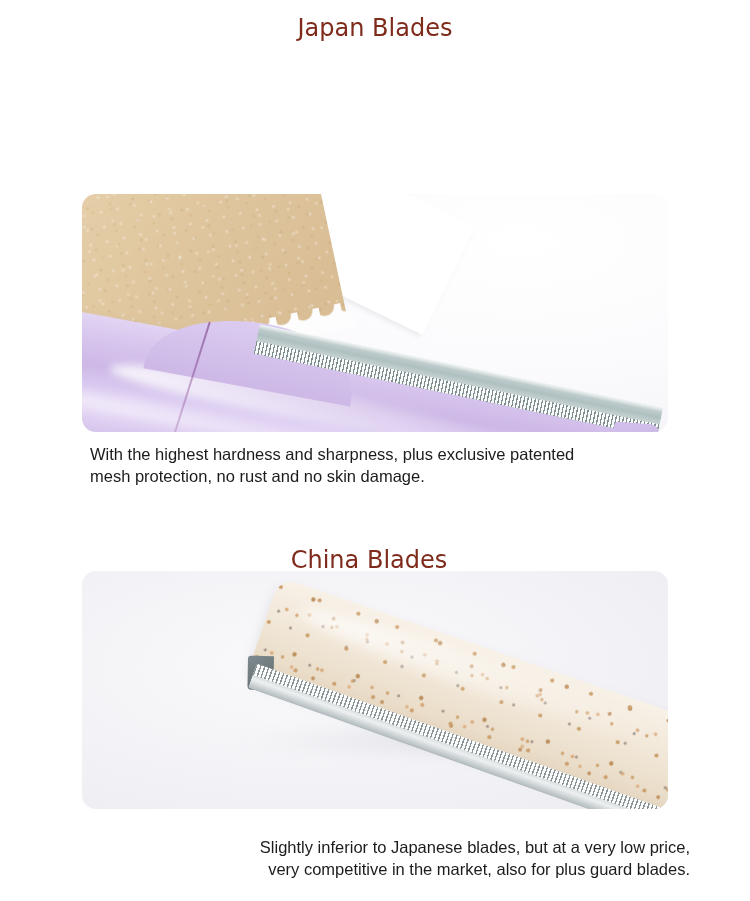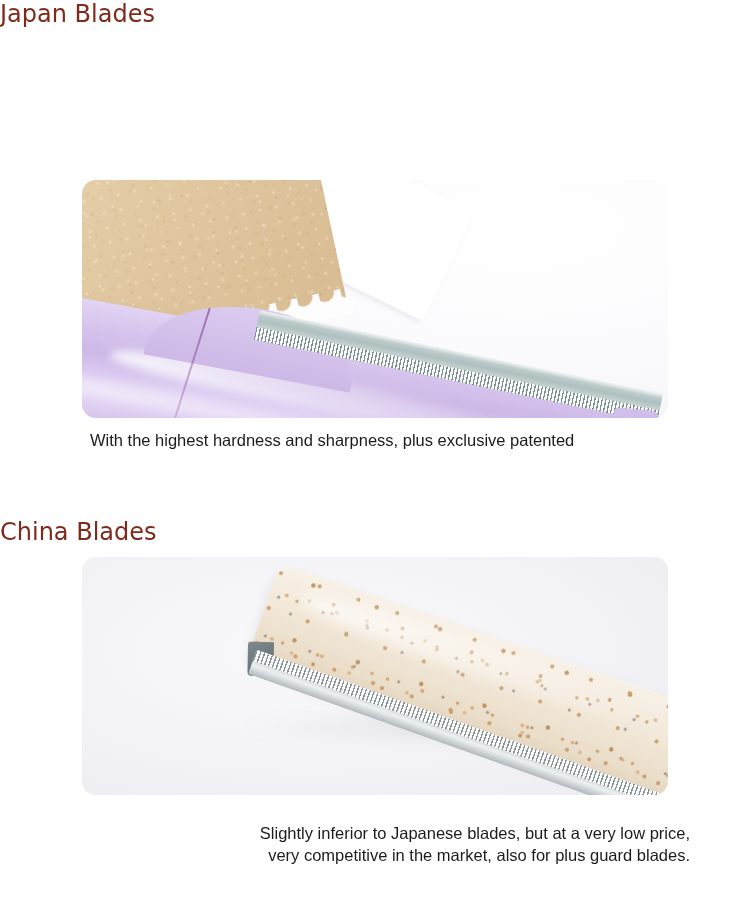--- a/index.html
+++ b/index.html
@@ -35,24 +35,25 @@
   .dots {
     display:flex; justify-content:center; align-items:center;
     gap:17px; margin-top:18px;
   }
   .dot { width:9px; height:9px; border-radius:50%; }
   .dot.hollow { border:1.6px solid #A8563C; background:transparent;
                 width:10px; height:10px; }
   .dot.filled { background:#A8563C; width:11px; height:11px; }
 
   .section-head {
-    text-align:left;
+    text-align:center;
     color:#7E2B1C;
     font-size:24px;
     font-weight:400;
+    margin-top:14px;
     font-family:"DejaVu Sans", sans-serif;
   }
 
   
   .photo {
     position:absolute;
     left:82px; width:586px;
     border-radius:14px;
     overflow:hidden;
   }
@@ -285,20 +286,21 @@
           <div class="jp-blade-lip"></div>
           <div class="jp-teeth"></div>
         </div>
         <div class="jp-tip"></div>
       </div>
     </div>
   </div>
 
   <div class="caption" id="caption-japan">
     <span class="ln">With the highest hardness and sharpness, plus exclusive patented</span>
+    <span class="ln">mesh protection, no rust and no skin damage.</span>
   </div>
 
   <div class="section-head" style="position:absolute; top:518px; left:0; right:12px;">China Blades</div>
 
   <div class="photo" id="photo-china">
     <div class="scene">
       <div class="cn-bg"></div>
       <div class="cn-shadow"></div>
       <div class="cn-razor">
         <div class="cn-handle">

